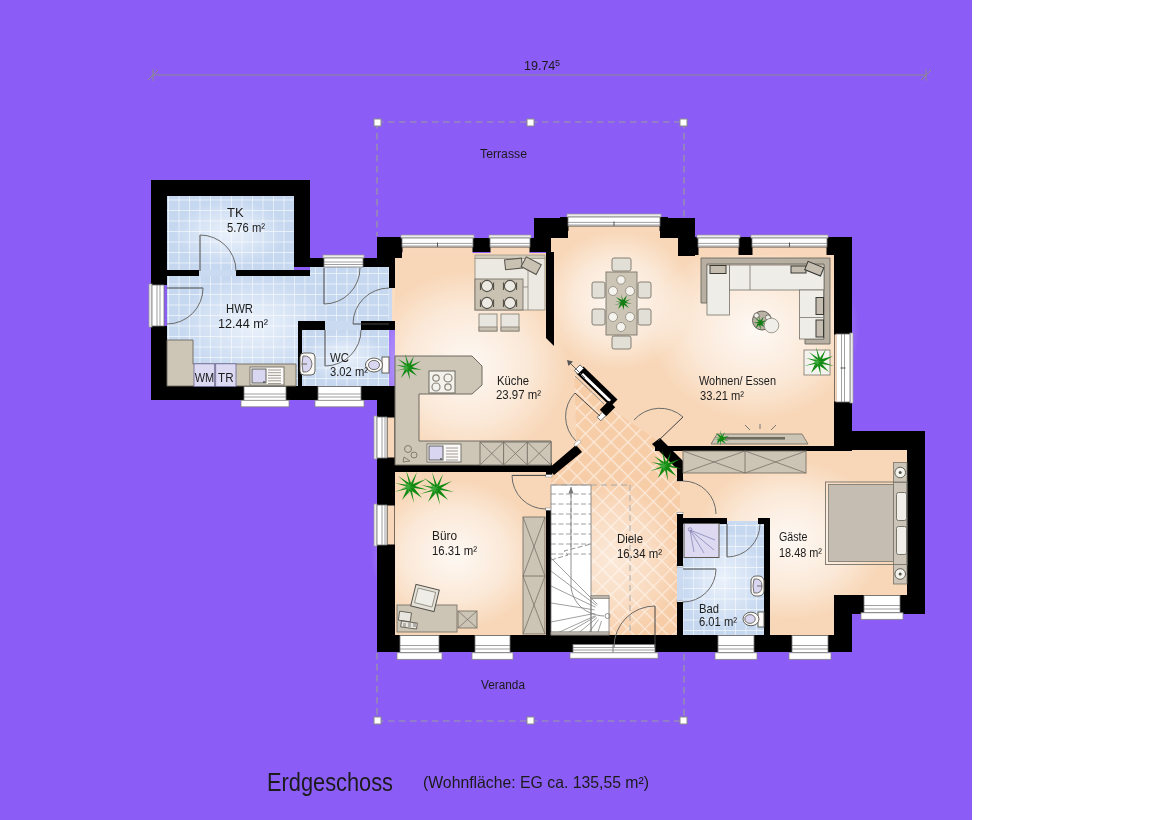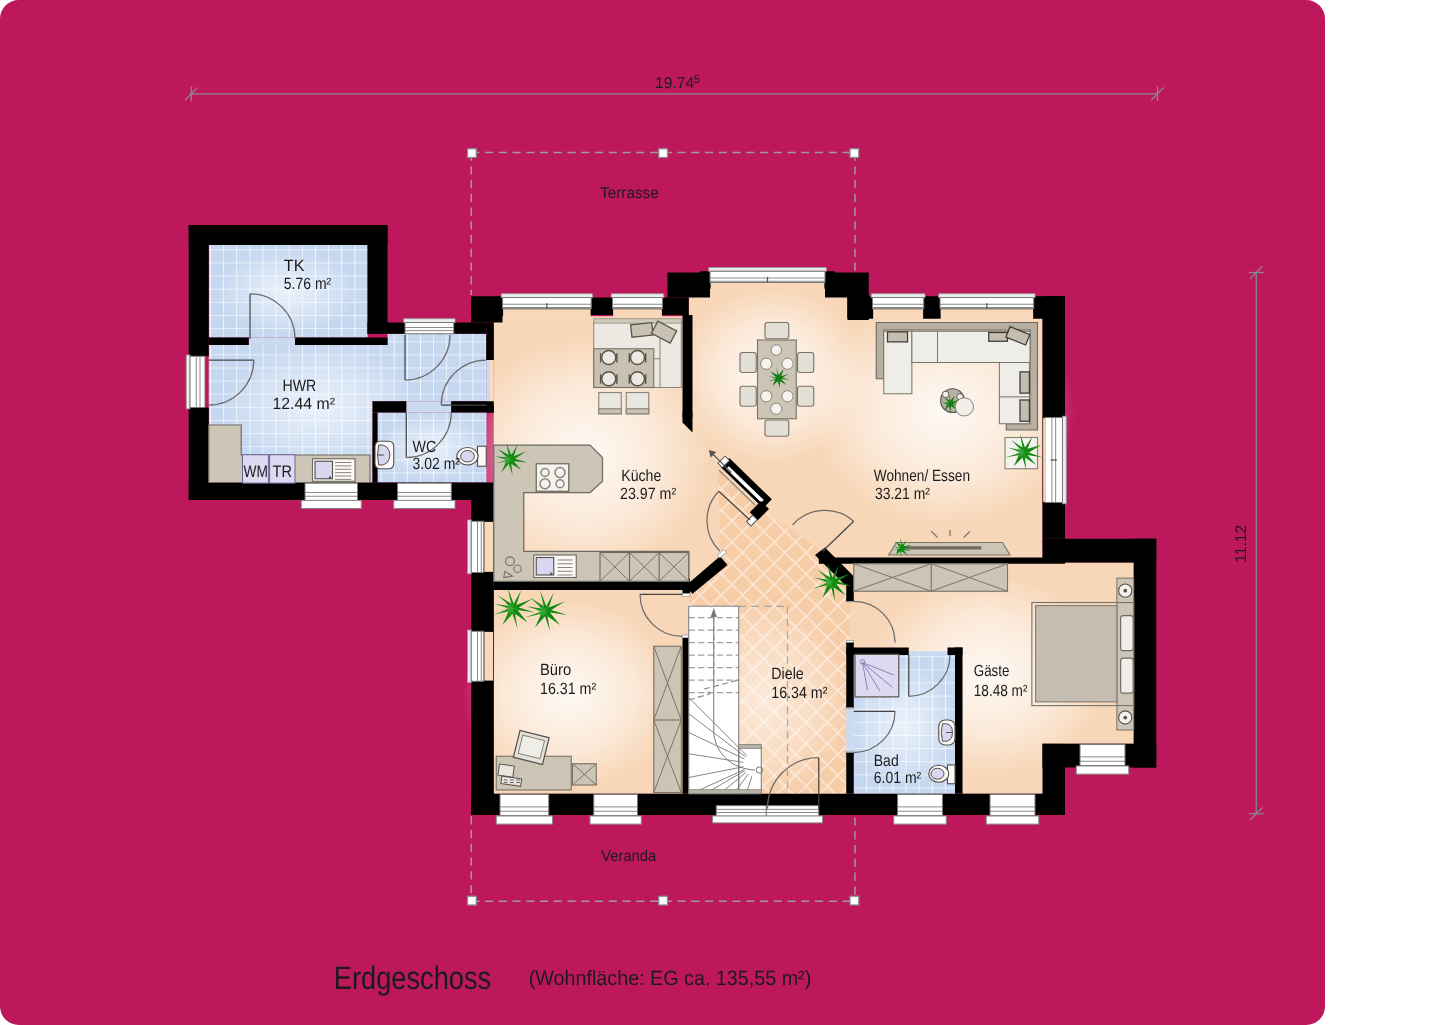--- a/index.html
+++ b/index.html
@@ -1,16 +1,16 @@
 <!DOCTYPE html>
 <html><head>
 <meta charset="utf-8">
 <style>
 html,body{margin:0;padding:0;background:#ffffff;}
-#c{position:relative;width:1060px;height:820px;background:#be185d;overflow:hidden;border-radius:15px;}
+#c{position:relative;width:972px;height:820px;background:#8b5cf6;overflow:hidden;}
 svg{display:block;}
 text{font-family:"Liberation Sans",sans-serif;fill:#1b1b1b;}
 </style>
 </head>
 <body>
 <div id="c">
 <svg width="1160" height="820" viewBox="0 0 1160 820">
 <defs>
 <pattern id="tile" width="10.5" height="10.5" patternUnits="userSpaceOnUse">
 <rect width="10.5" height="10.5" fill="none"></rect>

